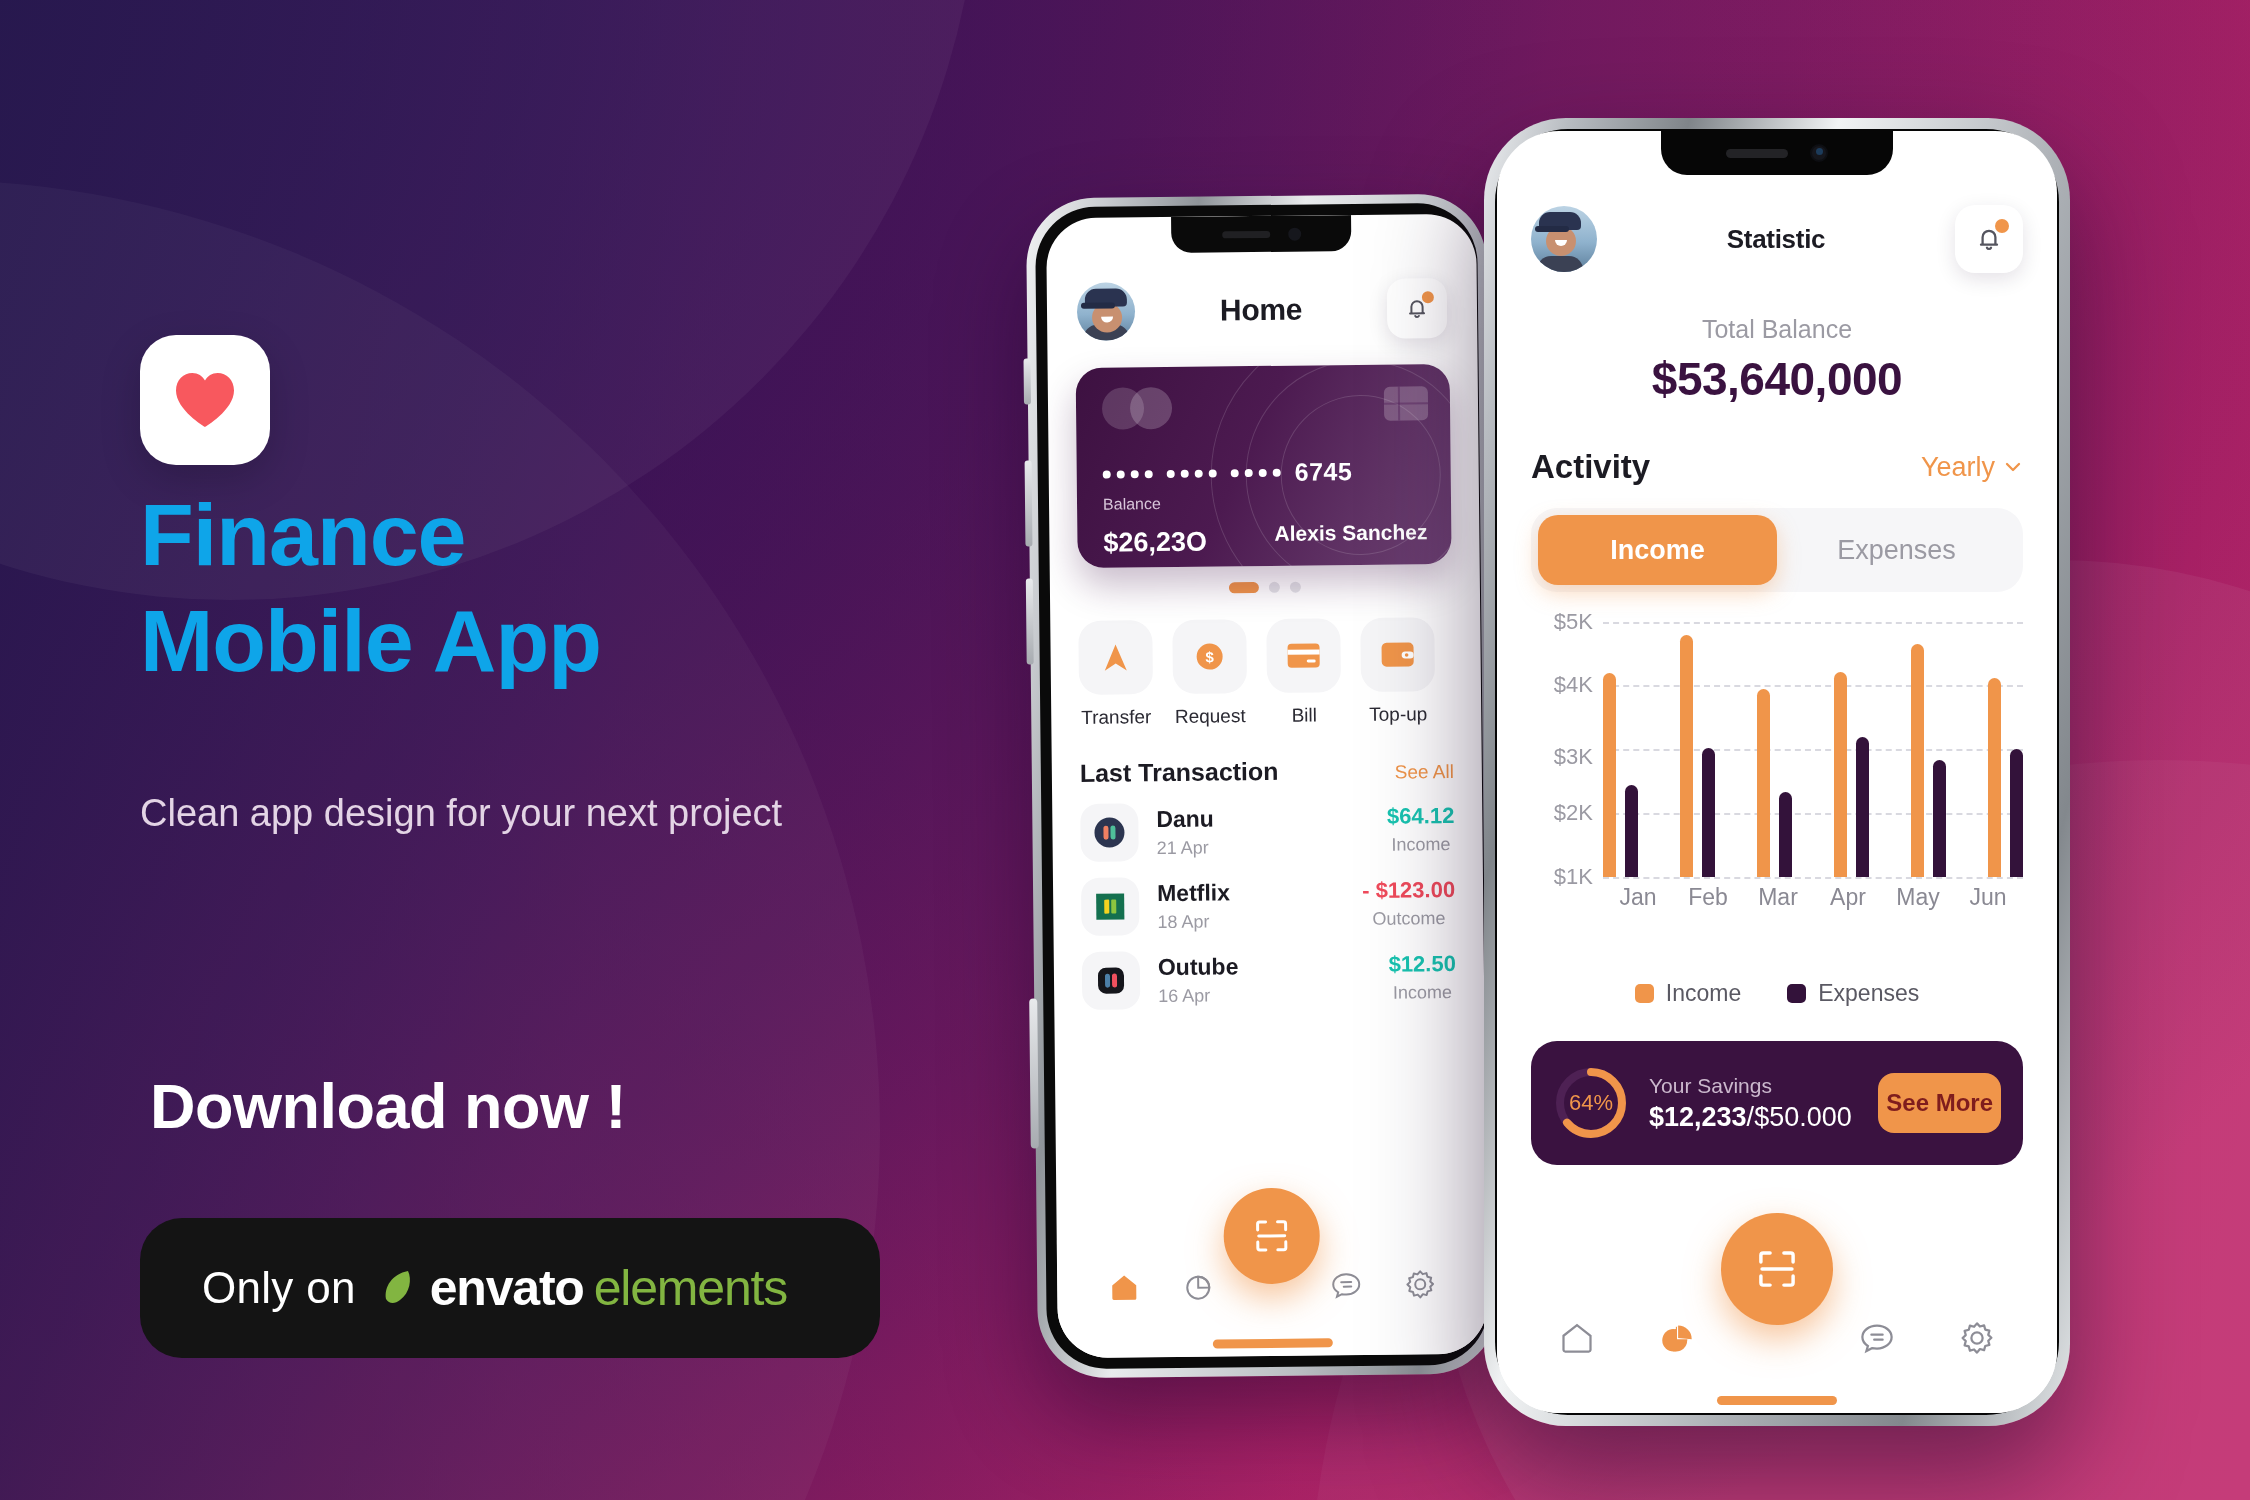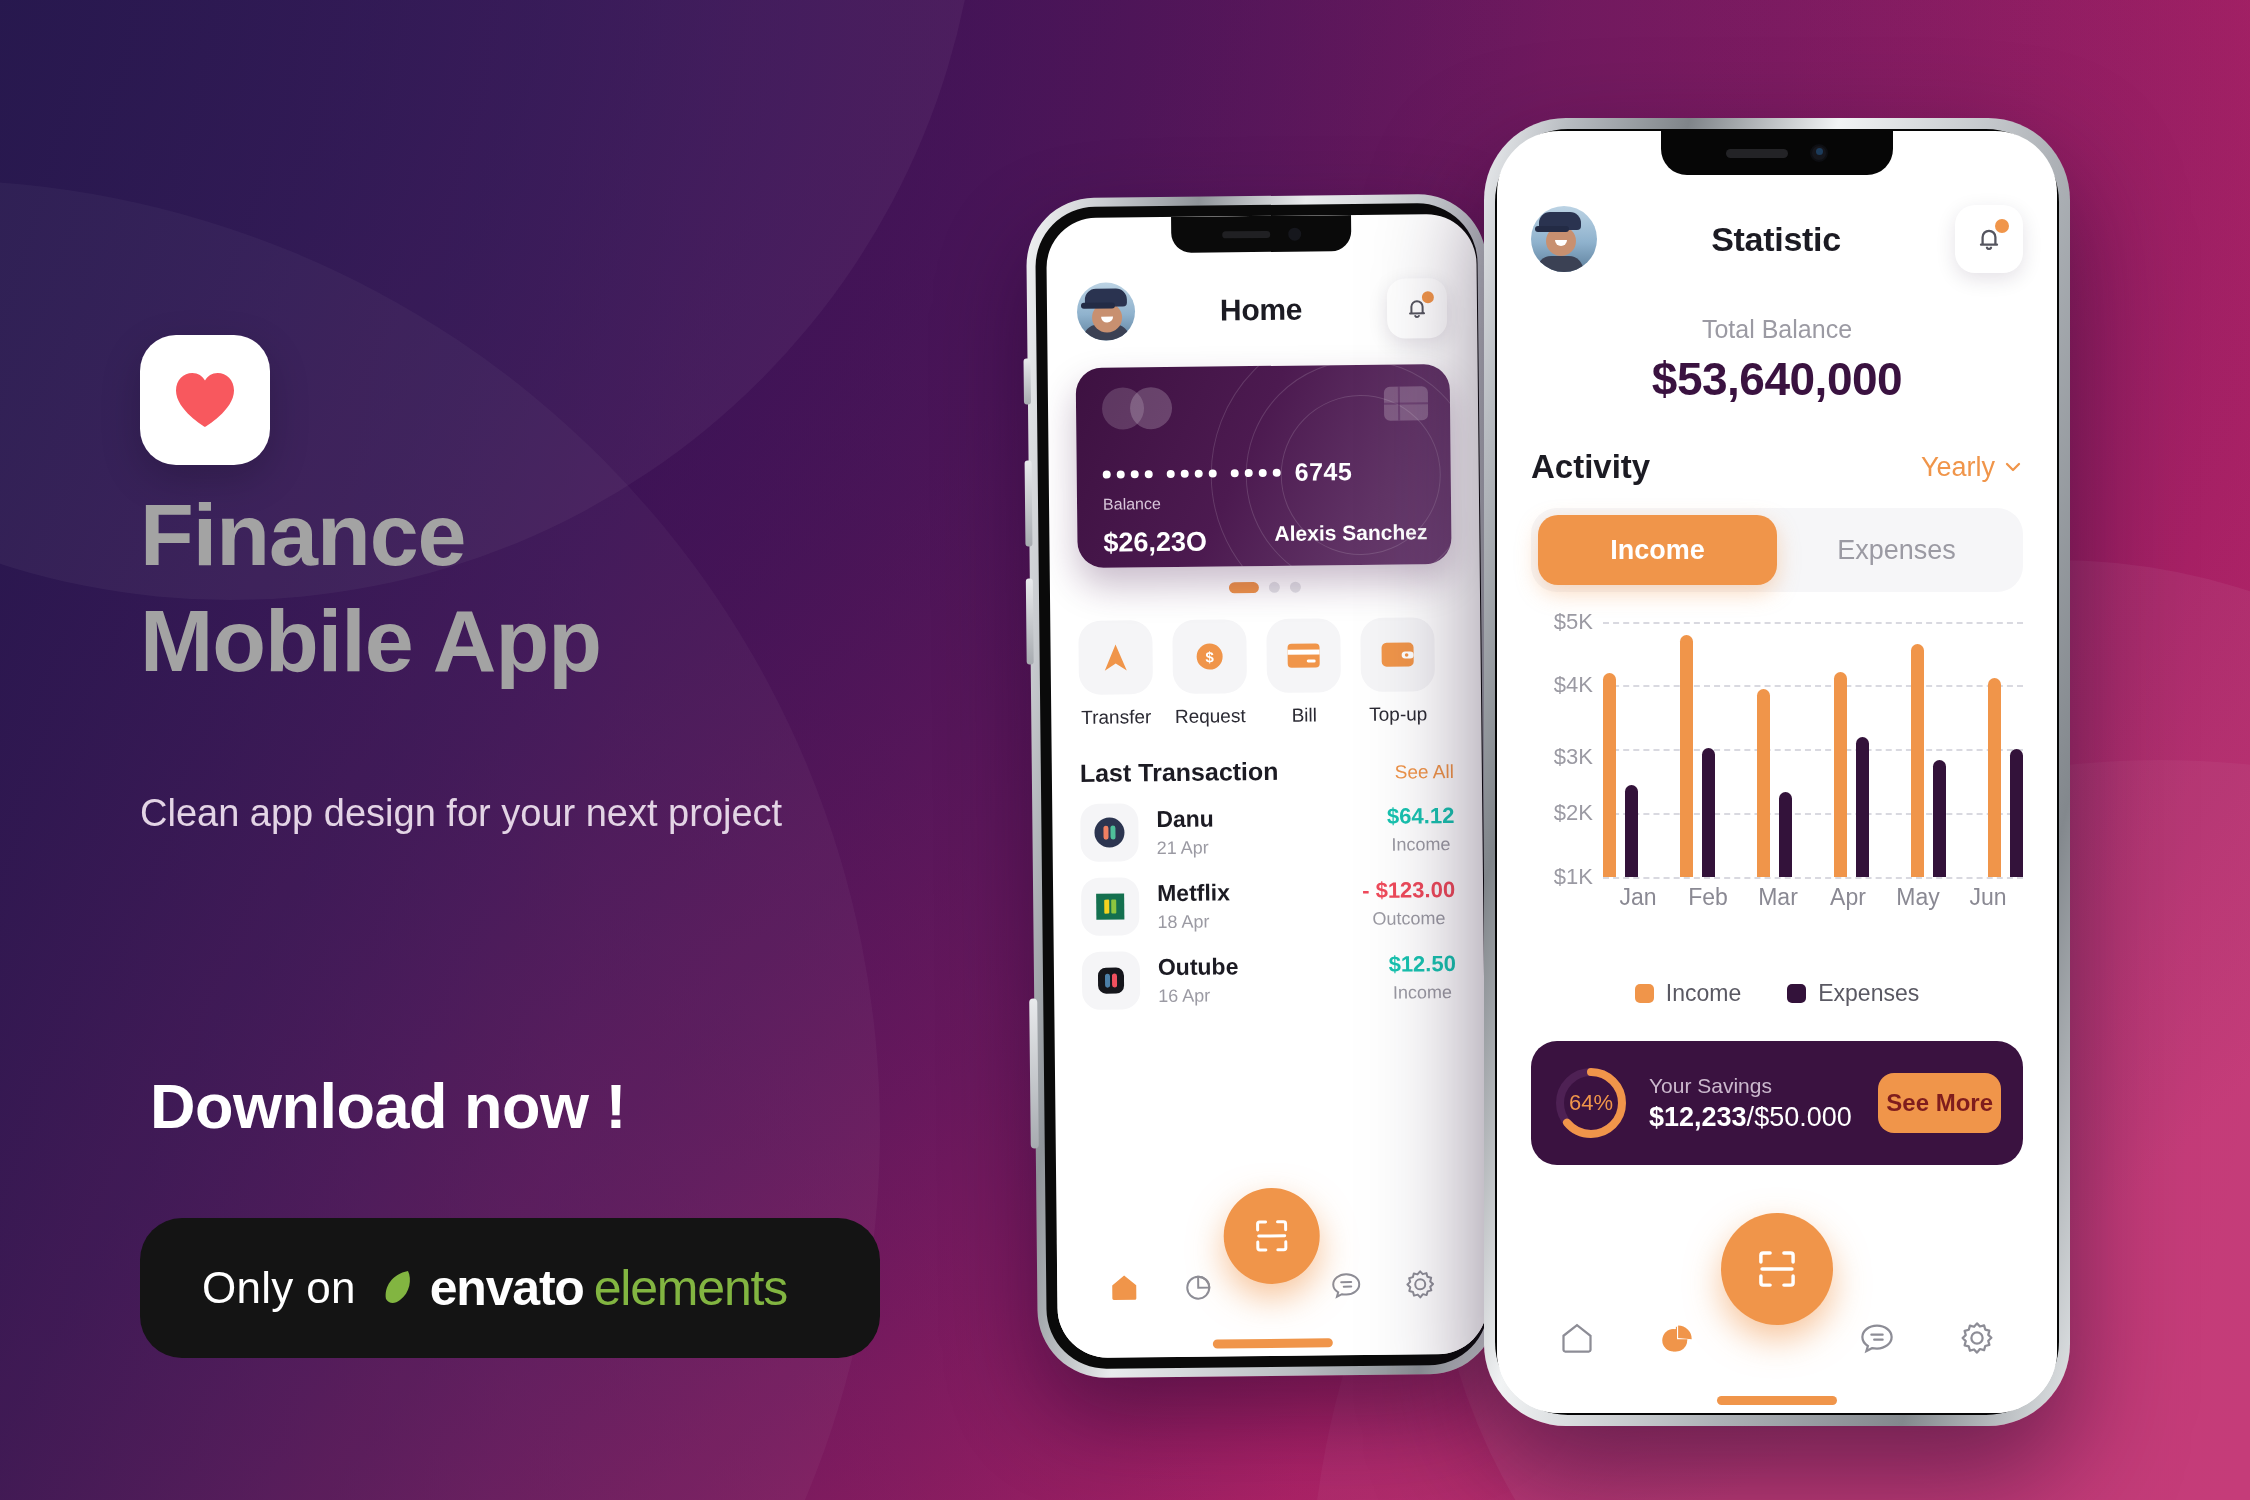--- a/index.html
+++ b/index.html
@@ -40,21 +40,21 @@
     background:#fff;display:flex;align-items:center;justify-content:center;
     box-shadow:0 14px 40px rgba(0,0,0,.18);
   }
   .heart{
     width:62px;height:56px;position:relative;
   }
   .heart svg{display:block;}
 
   .headline{
     position:absolute;left:0;top:490px;width:780px;
-    font-size:88px;line-height:1.02;font-weight:bold;color:#a3a3a3;
+    font-size:88px;line-height:1.02;font-weight:bold;color:#0ea5e9;
     letter-spacing:-1px;
   }
   .headline .l2{display:block;margin-top:16px;}
 
   .subhead{
     position:absolute;left:0;top:785px;width:700px;
     font-size:38px;line-height:1.5;color:#e3d4e5;font-weight:normal;
   }
 
   .cta{
@@ -527,21 +527,21 @@
       </div>
 
       <div class="appbar" style="padding:0 34px;height:104px;margin-top:56px;">
         <div class="avatar" style="width:66px;height:66px;">
           <i class="body"></i>
             <i class="face"></i>
             <i class="smile"></i>
             <i class="cap"></i>
             <i class="brim"></i>
         </div>
-        <div class="title" style="font-size:34px;">Statistic</div>
+        <div class="title" style="font-size:26px;">Statistic</div>
         <div class="bell-btn" style="width:68px;height:68px;border-radius:20px;">
           <svg width="32" height="32" viewBox="0 0 28 28" fill="none">
             <path d="M7 19 h14 M8.4 19 V12.4 a5.6 5.6 0 0 1 11.2 0 V19" stroke="#55555f" stroke-width="2" stroke-linecap="round"></path>
             <path d="M12.2 21.6 a2 2 0 0 0 3.6 0" stroke="#55555f" stroke-width="2" stroke-linecap="round"></path>
           </svg>
           <span class="bell-dot" style="right:14px;top:14px;width:14px;height:14px;"></span>
         </div>
       </div>
 
       <div class="stat-top">

